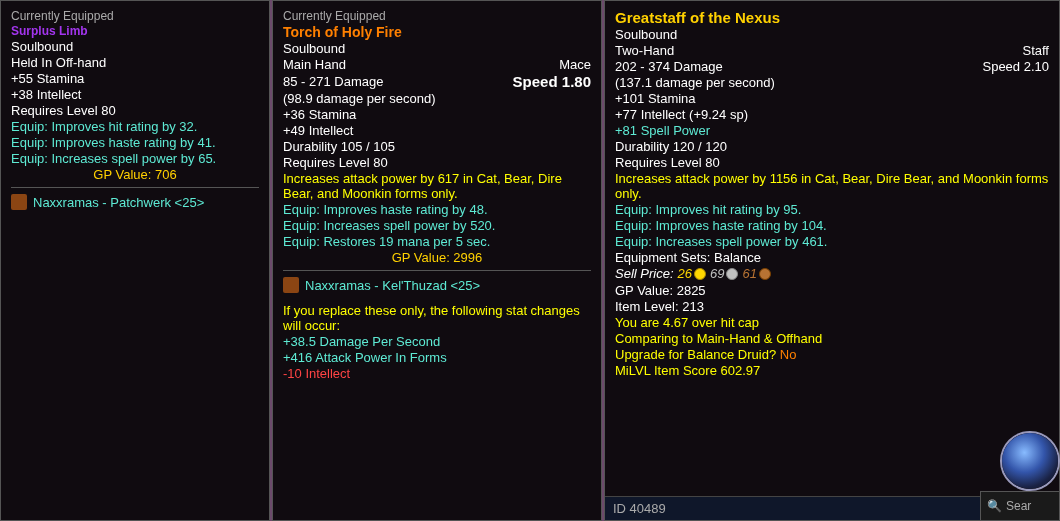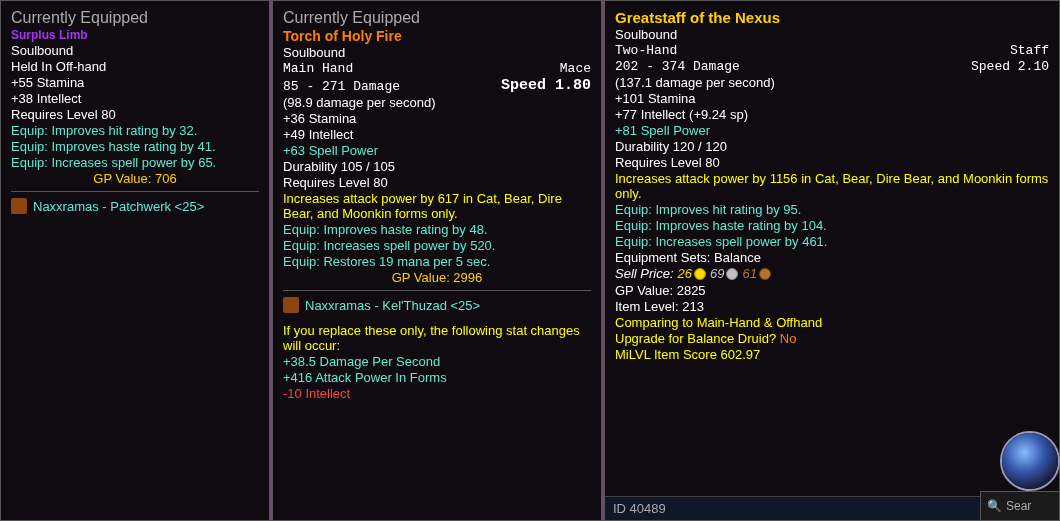--- a/index.html
+++ b/index.html
@@ -43,21 +43,21 @@
 
     .panel-right {
       width: 330px;
       min-height: 430px;
       margin-left: 2px;
       flex: 1;
     }
 
     .currently-equipped {
       color: #aaa;
-      font-size: 16px;
+      font-size: 12px;
       margin-bottom: 4px;
     }
 
     .item-name-purple {
       color: #a335ee;
       font-size: 12px;
       font-weight: bold;
       margin-bottom: 2px;
     }
 
@@ -104,22 +104,21 @@
       color: #ff4444;
     }
 
     .line {
       margin-bottom: 1px;
     }
 
     .flex-row {
       display: flex;
       justify-content: space-between;
-      align-items: flex-end;
-      font-family: Liberation Mono, monospace;
+      align-items: center;
     }
 
     .divider {
       border-top: 1px solid #555;
       margin: 5px 0;
     }
 
     .source-line {
       display: flex;
       align-items: center;
@@ -176,21 +175,20 @@
       <span class="white-text">Main Hand</span>
       <span class="white-text">Mace</span>
     </div>
     <div class="flex-row line">
       <span class="white-text">85 - 271 Damage</span>
       <span class="white-text" style="font-weight:bold;font-size:15px;">Speed 1.80</span>
     </div>
     <div class="white-text line">(98.9 damage per second)</div>
     <div class="white-text line">+36 Stamina</div>
     <div class="white-text line">+49 Intellect</div>
-    <div class="green-text line">+63 Spell Power</div>
     <div class="white-text line">Durability 105 / 105</div>
     <div class="white-text line">Requires Level 80</div>
     <div class="yellow-text line">Increases attack power by 617 in Cat, Bear, Dire Bear, and Moonkin forms only.</div>
     <div class="green-text line">Equip: Improves haste rating by 48.</div>
     <div class="green-text line">Equip: Increases spell power by 520.</div>
     <div class="green-text line">Equip: Restores 19 mana per 5 sec.</div>
     <div class="gold-text line">GP Value: 2996</div>
     <div class="divider"></div>
     <div class="source-line">
       <span class="coin-icon" style="background:#8B4513;border-radius:2px;width:16px;height:16px;"></span>
@@ -232,20 +230,21 @@
       </span>
       <span style="color:#C0C0C0;display:flex;align-items:center;gap:2px;">
         69 <span style="display:inline-block;width:12px;height:12px;border-radius:50%;background:#C0C0C0;border:1px solid #888;vertical-align:middle;"></span>
       </span>
       <span style="color:#B87333;display:flex;align-items:center;gap:2px;">
         61 <span style="display:inline-block;width:12px;height:12px;border-radius:50%;background:#B87333;border:1px solid #7a4000;vertical-align:middle;"></span>
       </span>
     </div>
     <div class="white-text line">GP Value: 2825</div>
     <div class="white-text line">Item Level: 213</div>
+    <div class="yellow-text line">You are 4.67 over hit cap</div>
     <div class="yellow-text line">Comparing to Main-Hand &amp; Offhand</div>
     <div class="yellow-text line">Upgrade for Balance Druid? <span class="orange-text">No</span></div>
     <div class="yellow-text line">MiLVL Item Score 602.97</div>
 
     <div style="position:absolute;bottom:0;left:0;right:0;background:#0f172a;border-top:1px solid #444;padding:4px 8px;display:flex;justify-content:space-between;align-items:center;">
       <span class="gray-text">ID 40489</span>
       <span style="color:#ffcc00;font-size:13px;">Count 1</span>
     </div>
   </div>
 

